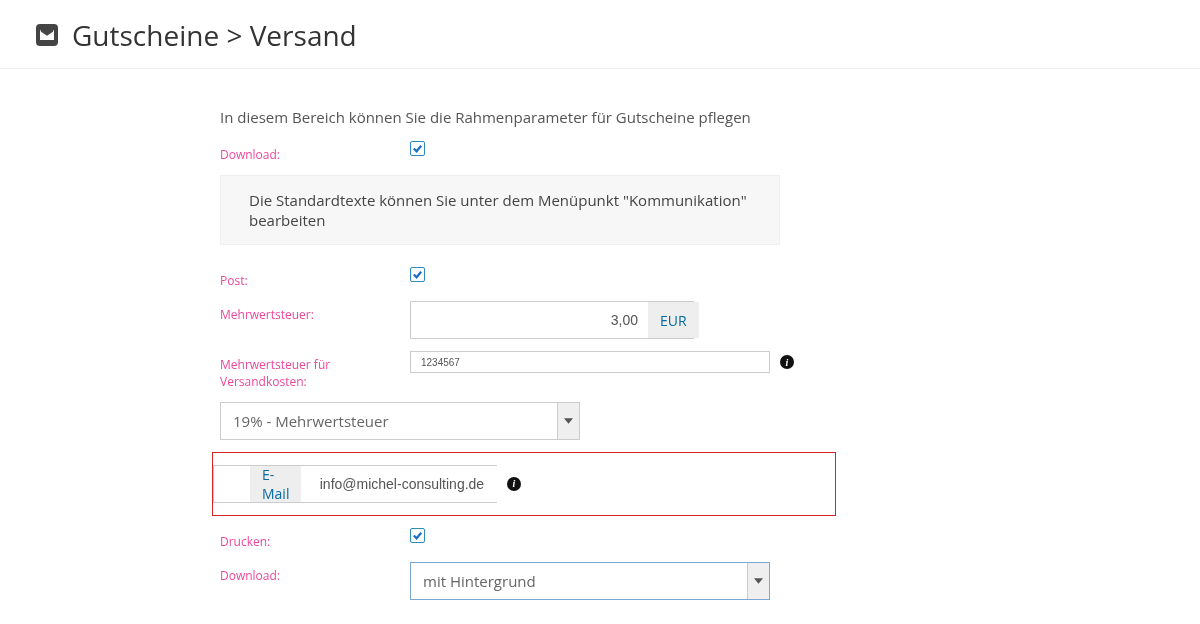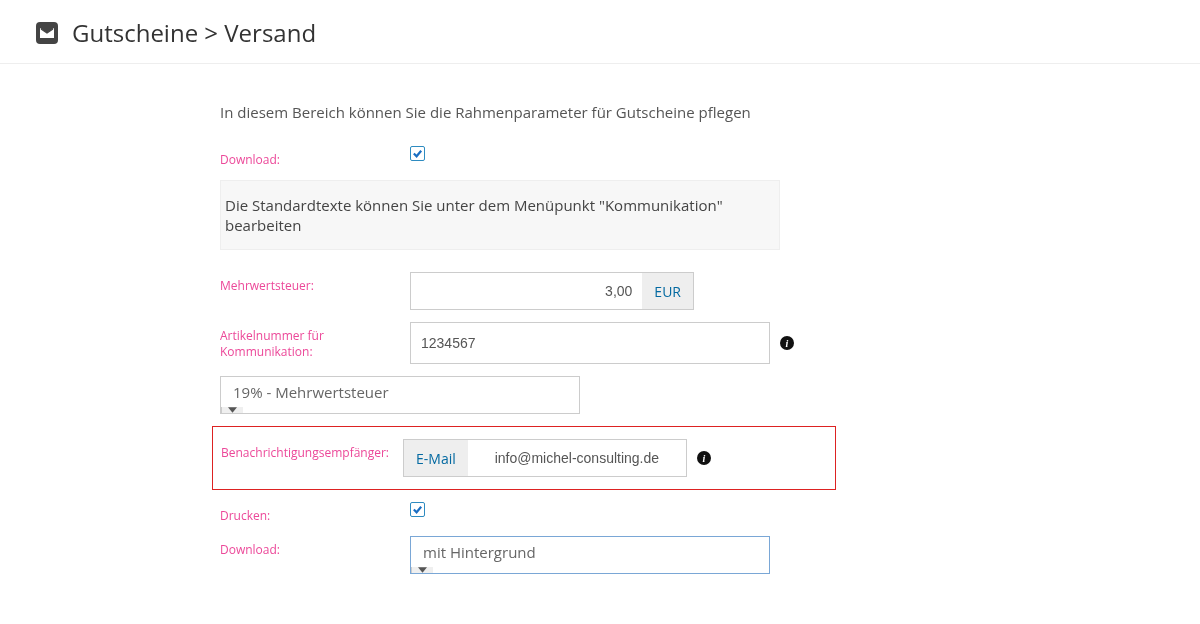--- a/index.html
+++ b/index.html
@@ -2,44 +2,44 @@
 <html><head>
 <meta charset="utf-8">
 <style>
   * { box-sizing: border-box; }
   html, body { margin:0; padding:0; font-family: "Segoe UI", "Open Sans", Arial, sans-serif; color:#444; background:#fff; }
   body { width:1200px; }
 
   .page-header { display:flex; align-items:center; padding:16px 36px 14px 36px; border-bottom:1px solid #eee; }
   .page-header .icon-box { width:22px; height:22px; background:#444; border-radius:4px; display:flex; align-items:center; justify-content:center; margin-right:14px; }
   .page-header .icon-box svg { fill:#fff; }
-  .page-header h1 { font-size:24px; font-weight:400; margin:0; color:#333; }
+  .page-header h1 { font-size:28px; font-weight:400; margin:0; color:#333; }
 
   .content { padding: 38px 0 0 220px; width: 820px; }
-  .intro { font-size:15px; color:#555; margin-bottom:24px; }
+  .intro { font-size:15px; color:#555; margin-bottom:14px; }
 
   .form-row { display:flex; align-items:flex-start; margin-bottom:12px; }
   .form-row.highlight { border:1px solid #d22; padding:12px 8px 12px 0; margin-left:-8px; margin-right:-16px; }
   .form-label { width:190px; text-align:left; font-size:12px; color:#ec4899; padding-right:14px; padding-top:6px; line-height:1.35; }
   .form-control-cell { flex:1; display:flex; align-items:center; }
   .info-icon { width:14px; height:14px; border-radius:50%; background:#111; color:#fff; font-size:10px; font-weight:bold; display:inline-flex; align-items:center; justify-content:center; margin-left:10px; font-style:italic; font-family:Georgia, serif; }
 
   .checkbox { width:15px; height:15px; border:1px solid #2e8bc0; border-radius:2px; background:#fff; display:inline-flex; align-items:center; justify-content:center; cursor:pointer; }
   .checkbox svg { stroke:#1b6ec2; fill:none; stroke-width:2.4; }
 
-  .note-box { background:#f7f7f7; border:1px solid #eee; padding:14px 4px; font-size:15px; color:#444; margin: 10px 0 22px 0; width:560px; }
+  .note-box { background:#f7f7f7; border:1px solid #eee; padding:14px 28px; font-size:15px; color:#444; margin: 10px 0 22px 0; width:560px; }
 
-  .input-group { display:flex; height:38px; width:284px; border:1px solid #ccc; }
+  .input-group { display:flex; height:38px; width:284px; border:1px solid #ccc;padding-left:36px; }
   .input-group input { border:none; outline:none; padding:0 10px; flex:1; font-size:14px; color:#555; background:#fff;text-align:center; }
   .input-group input.right { text-align:right; }
   .input-group .addon { background:#eee; color:#0369a1; display:flex; align-items:center; padding:0 12px; font-size:14px; }
 
-  .text-input { height:42px; width:360px; border:1px solid #ccc; padding:0 10px; font-size:14px; color:#555; outline:none; }
+  .text-input { height:22px; width:360px; border:1px solid #ccc; padding:0 10px; font-size:10px; color:#555; outline:none; }
 
-  .select-wrap { height:38px; width:360px; border:1px solid #ccc; display:flex; align-items:stretch;flex-direction:column; }
+  .select-wrap { height:38px; width:360px; border:1px solid #ccc; display:flex; align-items:stretch; }
   .select-wrap.blue { border:1px solid #7aa7d6; }
   .select-wrap .sel-text { flex:1; display:flex; align-items:center; padding:0 12px; font-size:15px; color:#666; }
   .select-wrap .sel-btn { width:22px; background:#efefef; border-left:1px solid #ccc; display:flex; align-items:center; justify-content:center; }
   .select-wrap .sel-btn svg { fill:#555; }
 </style>
 </head>
 <body>
 
 <div class="page-header">
   <span class="icon-box">
@@ -63,54 +63,63 @@
         <svg width="11" height="11" viewBox="0 0 12 12">
             <polyline points="2,6 5,9 10,3"></polyline>
           </svg>
       </span>
     </div>
   </div>
 
 
   <div class="note-box">Die Standardtexte können Sie unter dem Menüpunkt "Kommunikation" bearbeiten</div>
 
+  <div class="form-row">
+    <div class="form-label">Post:</div>
+    <div class="form-control-cell">
+      <span class="checkbox">
+        <svg width="11" height="11" viewBox="0 0 12 12">
+            <polyline points="2,6 5,9 10,3"></polyline>
+          </svg>
+      </span>
+    </div>
+  </div>
 
   <div class="form-row">
     <div class="form-label">Mehrwertsteuer:</div>
     <div class="form-control-cell">
       <div class="input-group">
         <input class="right" value="3,00" style="">
         <span class="addon">EUR</span>
       </div>
     </div>
   </div>
 
   <div class="form-row">
-    <div class="form-label">Artikelnummer für Kommunikation:</div>
+    <div class="form-label">Mehrwertsteuer für Versandkosten:</div>
     <div class="form-control-cell">
       <input class="text-input" value="1234567" style="">
       <span class="info-icon">i</span>
     </div>
   </div>
 
   <div class="form-row">
     <div class="form-control-cell">
       <div class="select-wrap">
         <div class="sel-text">19% - Mehrwertsteuer</div>
         <div class="sel-btn">
           <svg width="9" height="6" viewBox="0 0 10 6">
               <path d="M0 0l5 6 5-6z"></path>
             </svg>
         </div>
       </div>
     </div>
   </div>
 
   <div class="form-row highlight">
-    <div class="form-label" style="padding-left:8px;">Benachrichtigungsempfänger:</div>
     <div class="form-control-cell">
       <div class="input-group">
         <span class="addon">E-Mail</span>
         <input value="info@michel-consulting.de" style="">
       </div>
       <span class="info-icon">i</span>
     </div>
   </div>
 
   <div class="form-row">

